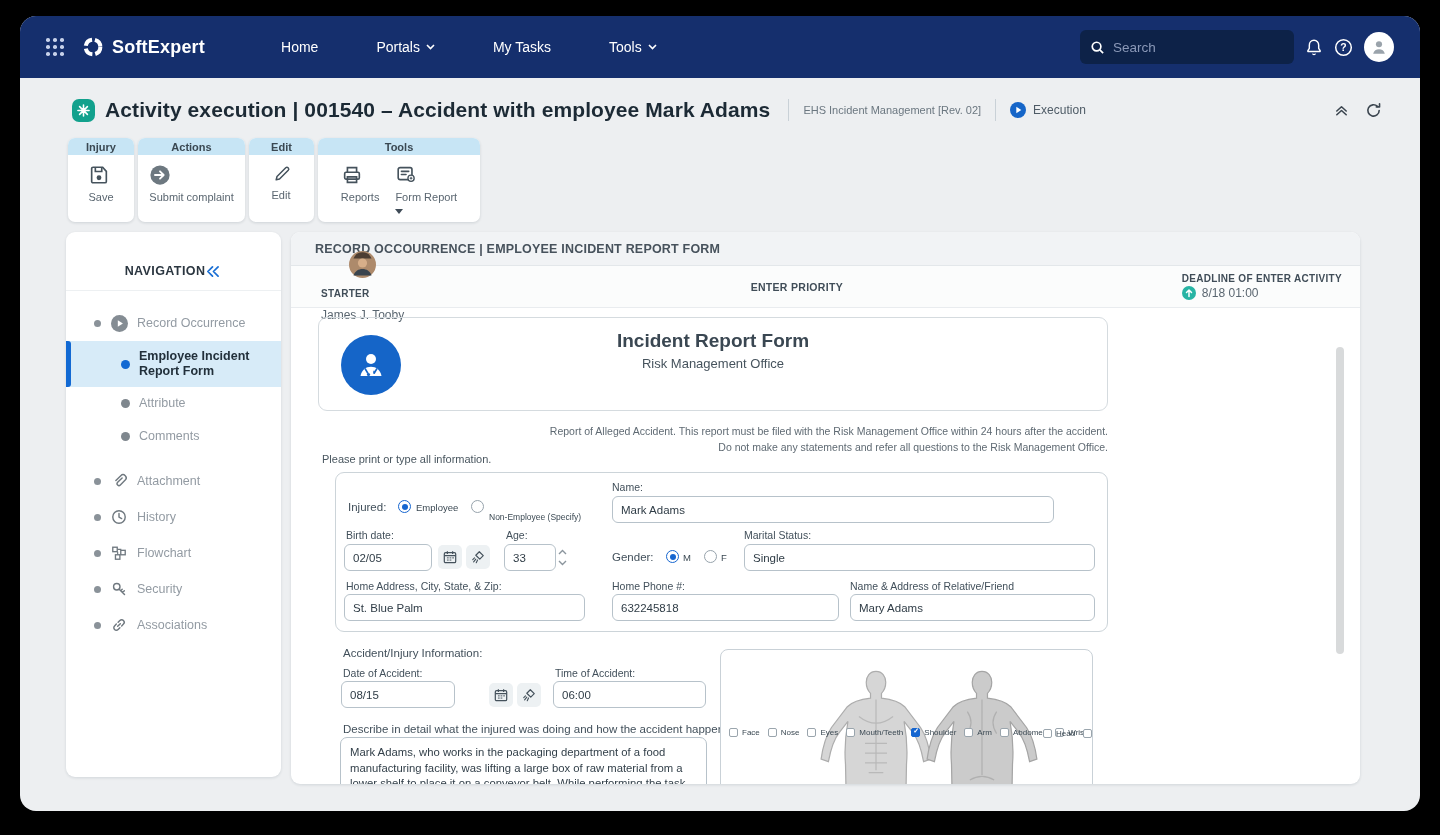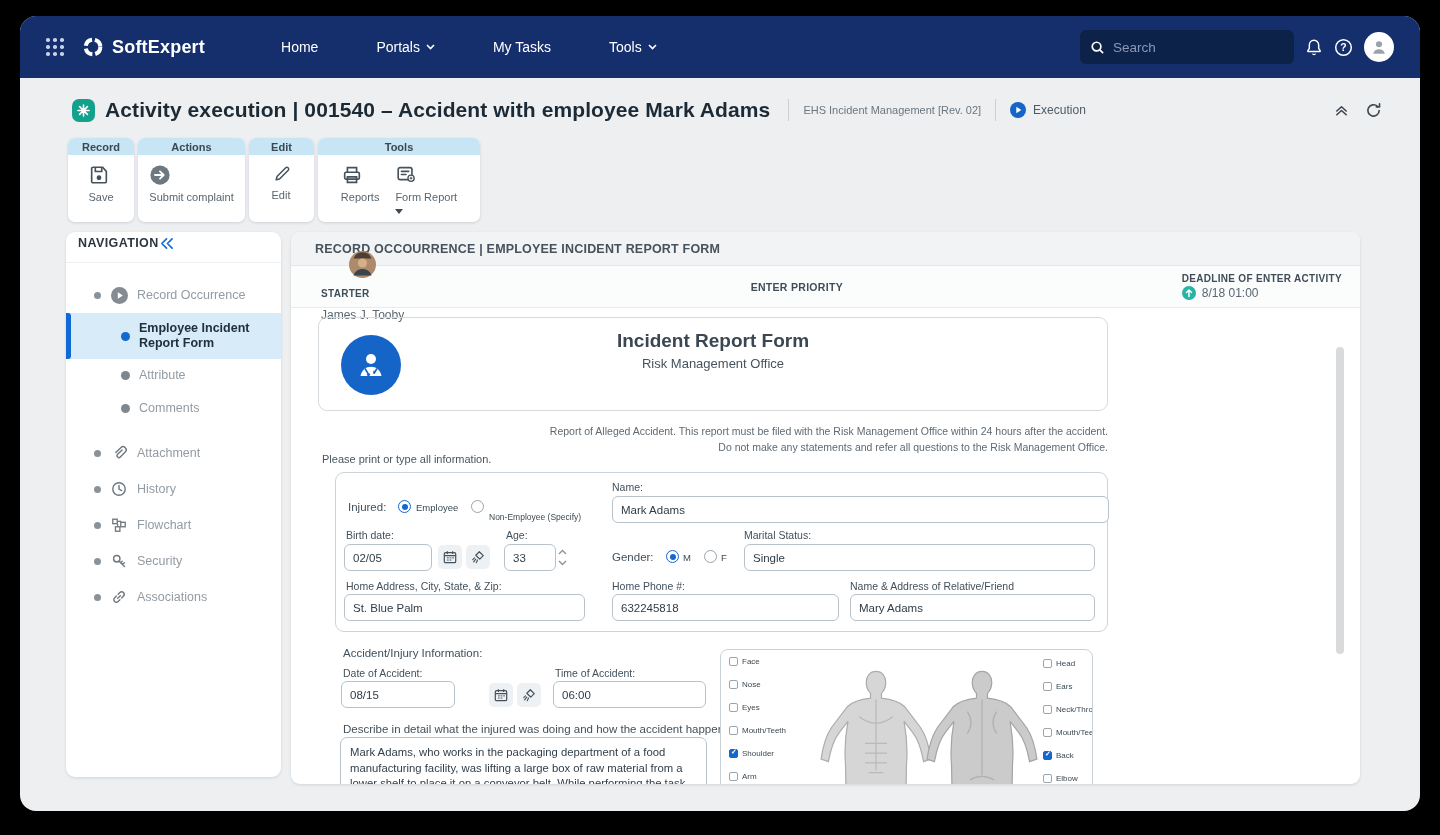--- a/index.html
+++ b/index.html
@@ -39,21 +39,21 @@
   .tb-btn { display:flex; flex-direction:column; gap:5px; cursor:pointer; position:relative; }
   .tb-btn .lab { font-size:11px; color:#5A6670; white-space:nowrap; }
   .caret-down { width:0; height:0; border-left:4px solid transparent; border-right:4px solid transparent; border-top:5px solid #3F4B57; margin-top:1px; }
 
   
   .content { display:flex; gap:10px; padding:10px 60px 0 46px; }
   .panel { background:#fff; border-radius:9px; box-shadow:0 1px 3px rgba(20,40,60,.12); }
 
   
   .sidenav { width:215px; height:545px; flex:none; overflow:hidden; }
-  .sidenav-head { display:flex; align-items:center; justify-content:flex-start; padding:4px 14px 12px 12px; border-bottom:1px solid #EDF0F2; }
+  .sidenav-head { display:flex; align-items:center; justify-content:center; padding:32px 14px 12px 12px; border-bottom:1px solid #EDF0F2; }
   .sidenav-title { font-size:12.5px; font-weight:bold; color:#2B3640; letter-spacing:.4px; }
   .nav-list { padding-top:14px; }
   .nv-row { display:flex; align-items:center; gap:9px; padding:9px 8px 9px 28px; cursor:pointer; position:relative; }
   .nv-dot-sm { width:7px; height:7px; border-radius:50%; background:#8A9299; flex:none; }
   .nv-dot-md { width:9px; height:9px; border-radius:50%; background:#7F878E; flex:none; }
   .nv-label { font-size:12.5px; color:#939BA3; line-height:1.2; }
   .nv-row.active { background:#D7EBF8; padding-top:8px; padding-bottom:8px; }
   .nv-row.active::before { content:""; position:absolute; left:0; top:0; bottom:0; width:5px; background:#1269D3; border-radius:0 3px 3px 0; }
   .nv-row.active .nv-label { color:#22303B; font-weight:bold; }
   .nv-dot-blue { width:9px; height:9px; border-radius:50%; background:#1269D3; flex:none; margin-left:27px; }
@@ -96,21 +96,21 @@
   .r-lab { font-size:9.5px; color:#3B4953; }
 
   .personal-card { position:absolute; left:44px; top:164px; width:773px; height:160px; border:1px solid #CCD4D9; border-radius:9px; }
   .pc { position:absolute; }
 
   .acc-label { position:absolute; left:52px; top:339px; font-size:11.5px; color:#42505B; }
   .describe-label { position:absolute; left:52px; top:415px; font-size:11.5px; color:#42505B; }
   .describe-box { position:absolute; left:49px; top:429px; width:367px; height:80px; border:1px solid #B7C2CA; border-radius:7px; padding:7px 9px; font-size:11.3px; color:#33404A; line-height:1.38; font-family:inherit; resize:none; outline:none; }
 
   .body-panel { position:absolute; left:429px; top:341px; width:373px; height:160px; border:1px solid #C9D1D7; border-radius:8px; overflow:hidden; display:flex; padding:7px 6px 0 8px; background:#fff; }
-  .cb-col { display:flex; flex-direction:column; gap:14px; flex:none; z-index:2; }
+  .cb-col { display:flex; flex-direction:row; gap:8px; flex:none; z-index:2; }
   .cb-row { display:flex; align-items:center; gap:4px; cursor:pointer; }
   .cb { width:9px; height:9px; border:1px solid #9AA5AD; border-radius:2px; background:#fff; flex:none; position:relative; }
   .cb.on { background:#1666D0; border-color:#1666D0; }
   .cb.on::after { content:"✓"; position:absolute; left:1px; top:-2px; font-size:7px; color:#fff; font-weight:bold; }
   .cb-lbl { font-size:8px; color:#3B4953; white-space:nowrap; }
   .figures { flex:1; display:flex; justify-content:center; margin-top:10px; z-index:1; }
 
   svg { display:block; }
 </style>
 </head>
@@ -224,21 +224,21 @@
           <svg width="17" height="17" viewBox="0 0 18 18">
             <path d="M15 9a6 6 0 11-1.8-4.3" fill="none" stroke="#3C4650" stroke-width="1.7" stroke-linecap="round"></path>
             <path d="M15.4 1.8v3.4h-3.4" fill="none" stroke="#3C4650" stroke-width="1.7" stroke-linecap="round" stroke-linejoin="round"></path>
           </svg>
         </span>
     </div>
   </div>
 
   <div class="toolbar">
     <div class="tb-group" style="width:66px">
-      <div class="tb-head">Record</div>
+      <div class="tb-head">Injury</div>
       <div class="tb-body">
         <div class="tb-btn">
           <span>
               <svg width="22" height="22" viewBox="0 0 24 24">
                 <path d="M4 5a1.5 1.5 0 011.5-1.5H16L20 8v11a1.5 1.5 0 01-1.5 1.5h-13A1.5 1.5 0 014 19z" fill="none" stroke="#45525C" stroke-width="1.8"></path>
                 <path d="M8 3.8v4.4h7V3.8" fill="none" stroke="#45525C" stroke-width="1.8"></path>
                 <circle cx="12" cy="15" r="2.6" fill="#45525C"></circle>
               </svg>
             </span>
           <span class="lab">Save</span>
@@ -448,21 +448,21 @@
         <div class="print-note">Please print or type all information.</div>
 
         <div class="personal-card">
           <span class="pc lbl" style="left:12px;top:28px;font-size:11.5px">Injured:</span>
           <span class="pc radio on" style="left:62px;top:27px"></span>
           <span class="pc r-lab" style="left:80px;top:29px">Employee</span>
           <span class="pc radio" style="left:135px;top:27px"></span>
           <span class="pc r-lab" style="left:153px;top:39px;font-size:8.5px">Non-Employee (Specify)</span>
 
           <span class="pc lbl" style="left:276px;top:8px">Name:</span>
-          <input class="pc ipt" style="left: 276px; top: 23px; width: 497px;" value="Mark Adams">
+          <input class="pc ipt" style="left: 276px; top: 23px; width: 442px;" value="Mark Adams">
 
           <span class="pc lbl" style="left:10px;top:56px">Birth date:</span>
           <input class="pc ipt" style="left: 8px; top: 71px; width: 88px;" value="02/05">
           <span class="pc mini-btn" style="left:102px;top:72px">
               <svg width="14" height="14" viewBox="0 0 16 16">
                 <rect x="1.5" y="3" width="13" height="11.5" rx="1.5" fill="none" stroke="#45525C" stroke-width="1.4"></rect>
                 <path d="M1.5 6.5h13M5 1.5v3M11 1.5v3" stroke="#45525C" stroke-width="1.4"></path>
                 <path d="M4.5 9h2M7.5 9h2M10.5 9h2M4.5 11.5h2M7.5 11.5h2" stroke="#45525C" stroke-width="1.1"></path>
               </svg>
             </span>

